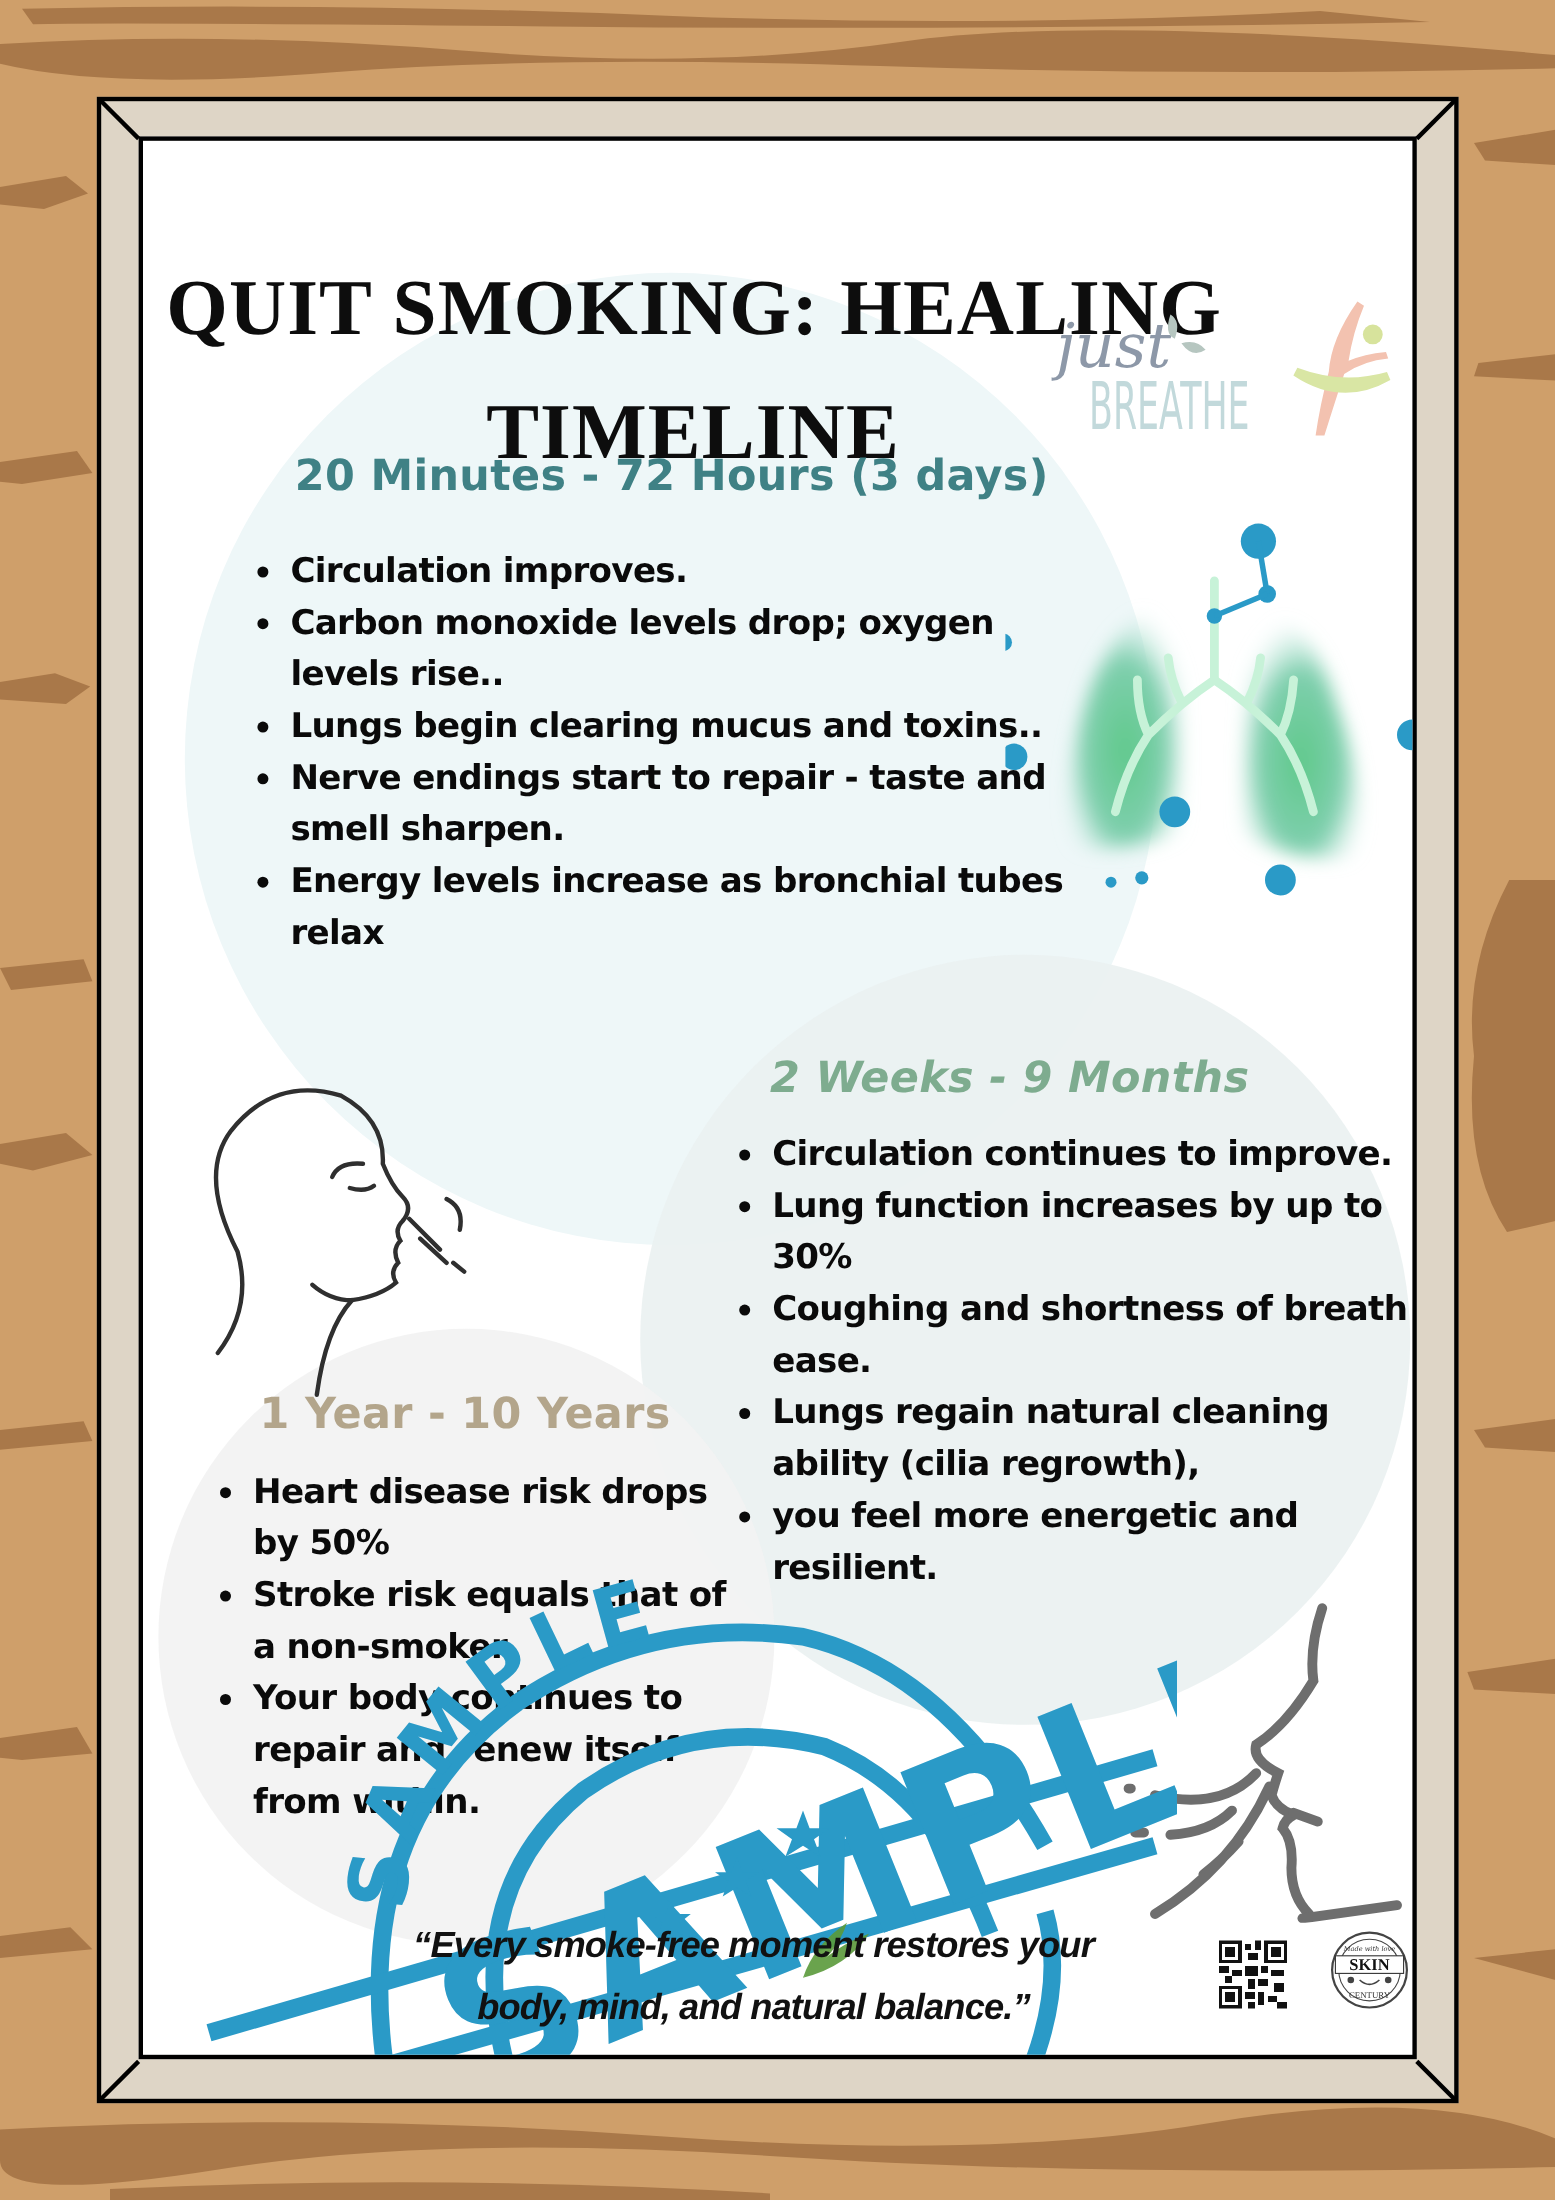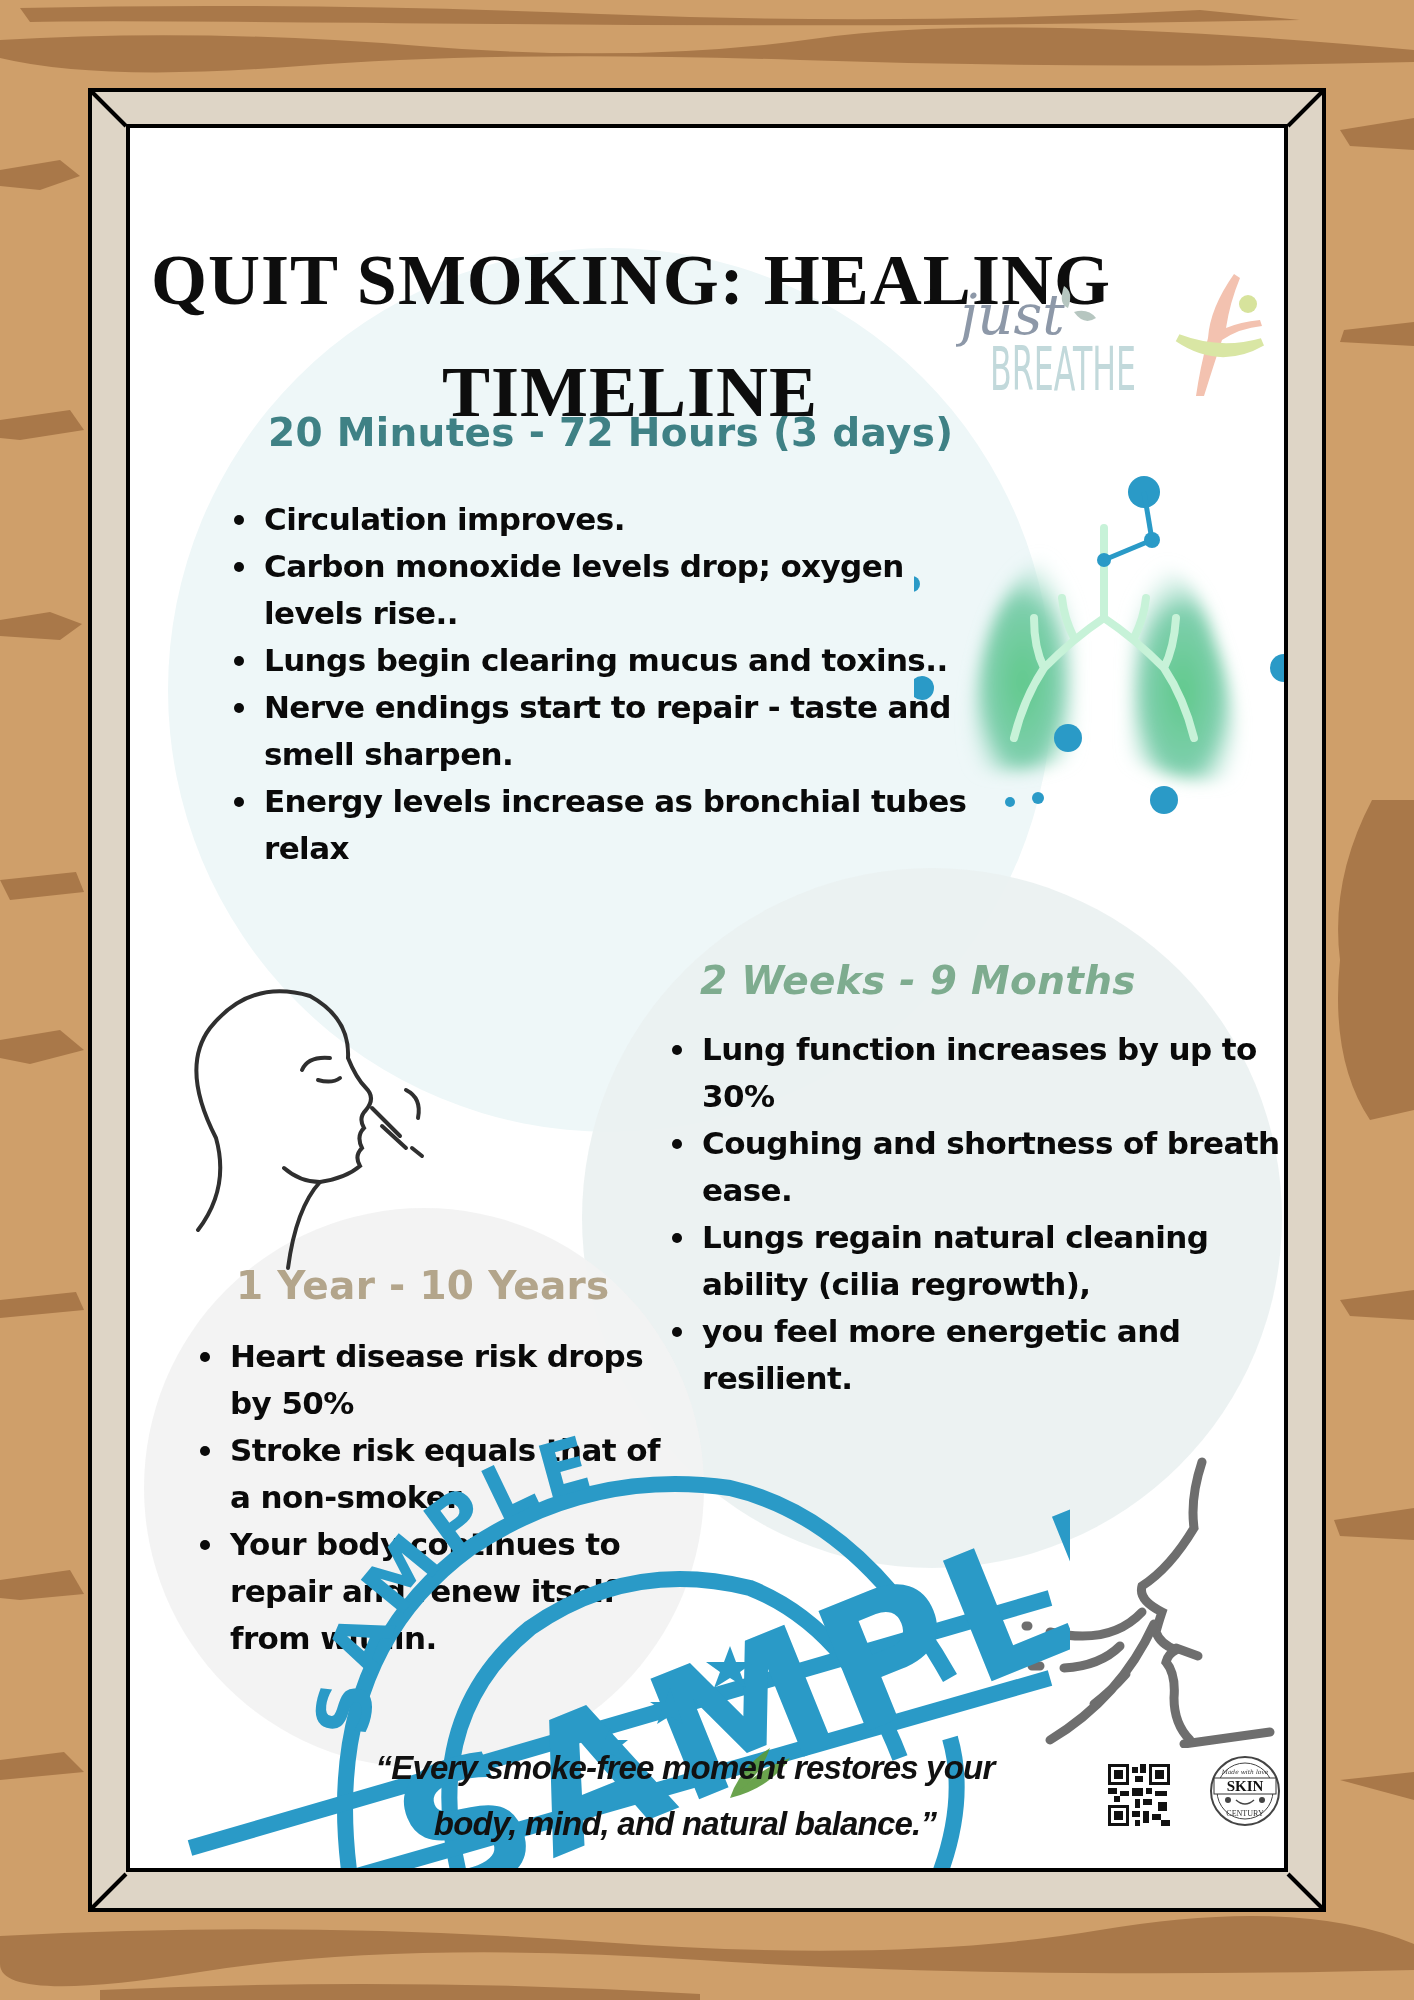--- a/index.html
+++ b/index.html
@@ -184,20 +184,21 @@
       <path d="M160 204 Q136 230 128 290"></path>
       <path d="M142 92 Q148 78 170 80"></path>
       <path d="M158 102 Q172 106 180 100"></path>
       <path d="M212 130 L240 158 M222 148 L246 170 M246 112 Q262 120 258 140 M252 170 L262 178"></path>
     </g>
   </svg>
 
   <div class="section sec2">
     <h2 class="sec-head">2 Weeks - 9 Months</h2>
     <ul class="sec-list">
+      <li>Circulation continues to improve.</li>
       <li>Lung function increases by up to 30%</li>
       <li>Coughing and shortness of breath ease.</li>
       <li>Lungs regain natural cleaning ability (cilia regrowth),</li>
       <li>you feel more energetic and resilient.</li>
     </ul>
   </div>
 
   <div class="section sec3">
     <h2 class="sec-head">1 Year - 10 Years</h2>
     <ul class="sec-list">

